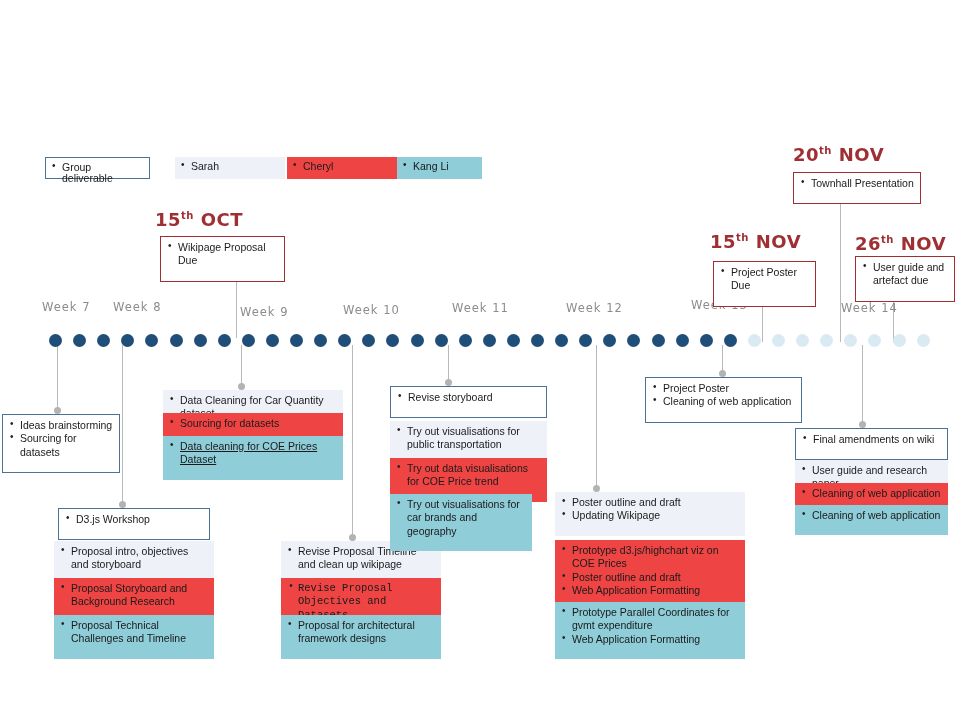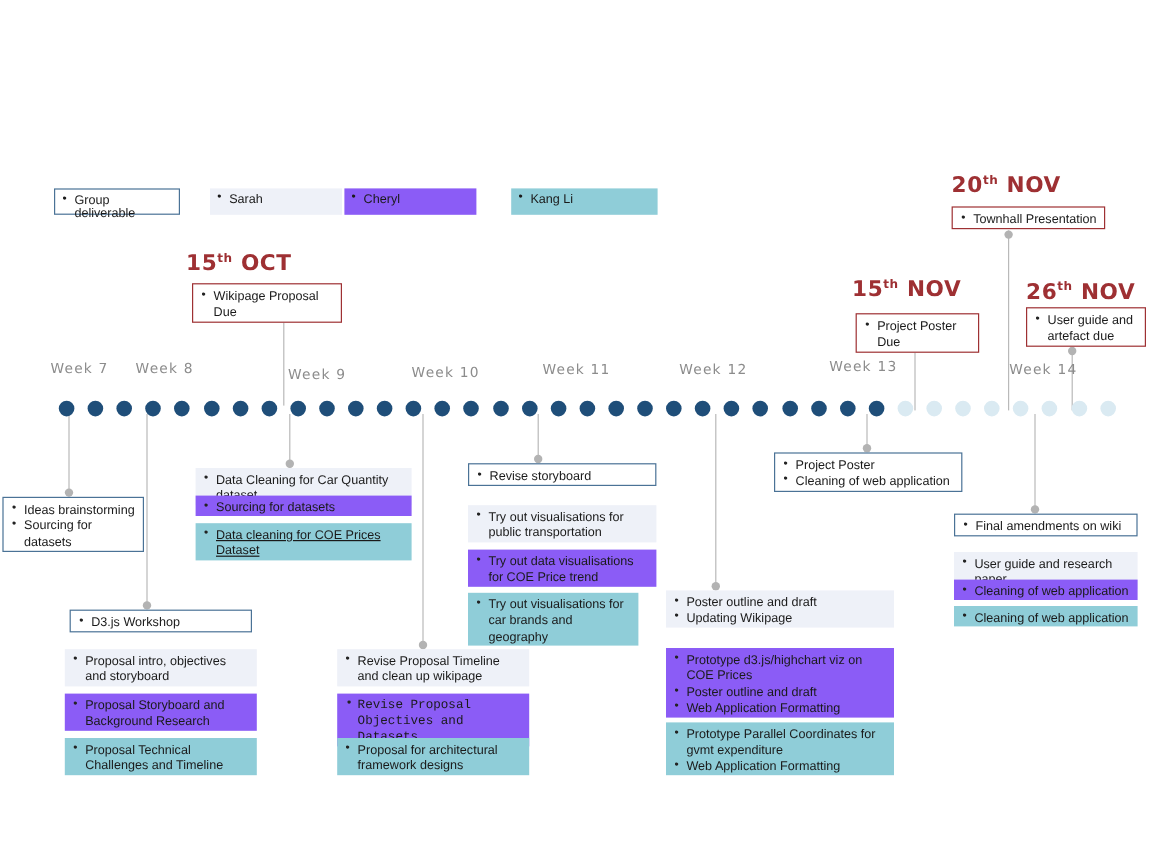--- a/index.html
+++ b/index.html
@@ -16,21 +16,21 @@
     background: #ffffff;
   }
 
   
   .box {
     position: absolute;
     box-sizing: border-box;
     font-size: 10.5px;
     line-height: 1.28;
     color: #1a1a1a;
-    padding: 4px 6px 0 6px;
+    padding: 4px 6px 13px 6px;
   }
   .box ul {
     margin: 0; padding: 0; list-style: none;
   }
   .box li {
     position: relative;
     padding-left: 11px;
     margin: 0;
   }
   .box li:before {
@@ -46,21 +46,21 @@
     background: #ffffff;
     border: 1px solid #4a7296;
   }
   
   .box.milestone-box {
     background: #ffffff;
     border: 1.4px solid #9e3033;
   }
   
   .fill-sarah  { background: #eef1f8; }
-  .fill-cheryl { background: #8b5cf6; }
+  .fill-cheryl { background: #ef4444; }
   .fill-kang   { background: #8fcdd8; }
 
   
   .legend-item {
     position: absolute;
     box-sizing: border-box;
     height: 22px;
     font-size: 10.5px;
     color: #1a1a1a;
     padding: 4px 6px 0 16px;
@@ -149,21 +149,21 @@
       <div class="conn-dot" style="left: 593px; top: 485px;"></div>
       <div class="conn" style="left: 722px; top: 345px; height: 32px;"></div>
       <div class="conn-dot" style="left: 719px; top: 370px;"></div>
       <div class="conn" style="left: 862px; top: 345px; height: 83px;"></div>
       <div class="conn-dot" style="left: 859px; top: 421px;"></div>
     </div>
   <div id="legend-layer">
       <div class="legend-item outline" style="left: 45px; top: 157px; width: 105px;">Group deliverable</div>
       <div class="legend-item fill-sarah" style="left: 175px; top: 157px; width: 110px;">Sarah</div>
       <div class="legend-item fill-cheryl" style="left: 287px; top: 157px; width: 110px;">Cheryl</div>
-      <div class="legend-item fill-kang" style="left: 397px; top: 157px; width: 122px; margin-left: 29px;">Kang Li</div>
+      <div class="legend-item fill-kang" style="left: 397px; top: 157px; width: 85px;">Kang Li</div>
     </div>
   <div id="weeks-layer">
       <div class="week-label" style="left: 42px; top: 300px; text-align: center;">Week 7</div>
       <div class="week-label" style="left: 113px; top: 300px;">Week 8</div>
       <div class="week-label" style="left: 240px; top: 305px;">Week 9</div>
       <div class="week-label" style="left: 343px; top: 303px;">Week 10</div>
       <div class="week-label" style="left: 452px; top: 301px;">Week 11</div>
       <div class="week-label" style="left: 566px; top: 301px;">Week 12</div>
       <div class="week-label" style="left: 691px; top: 298px;">Week 13</div>
       <div class="week-label" style="left: 841px; top: 301px;">Week 14</div>

